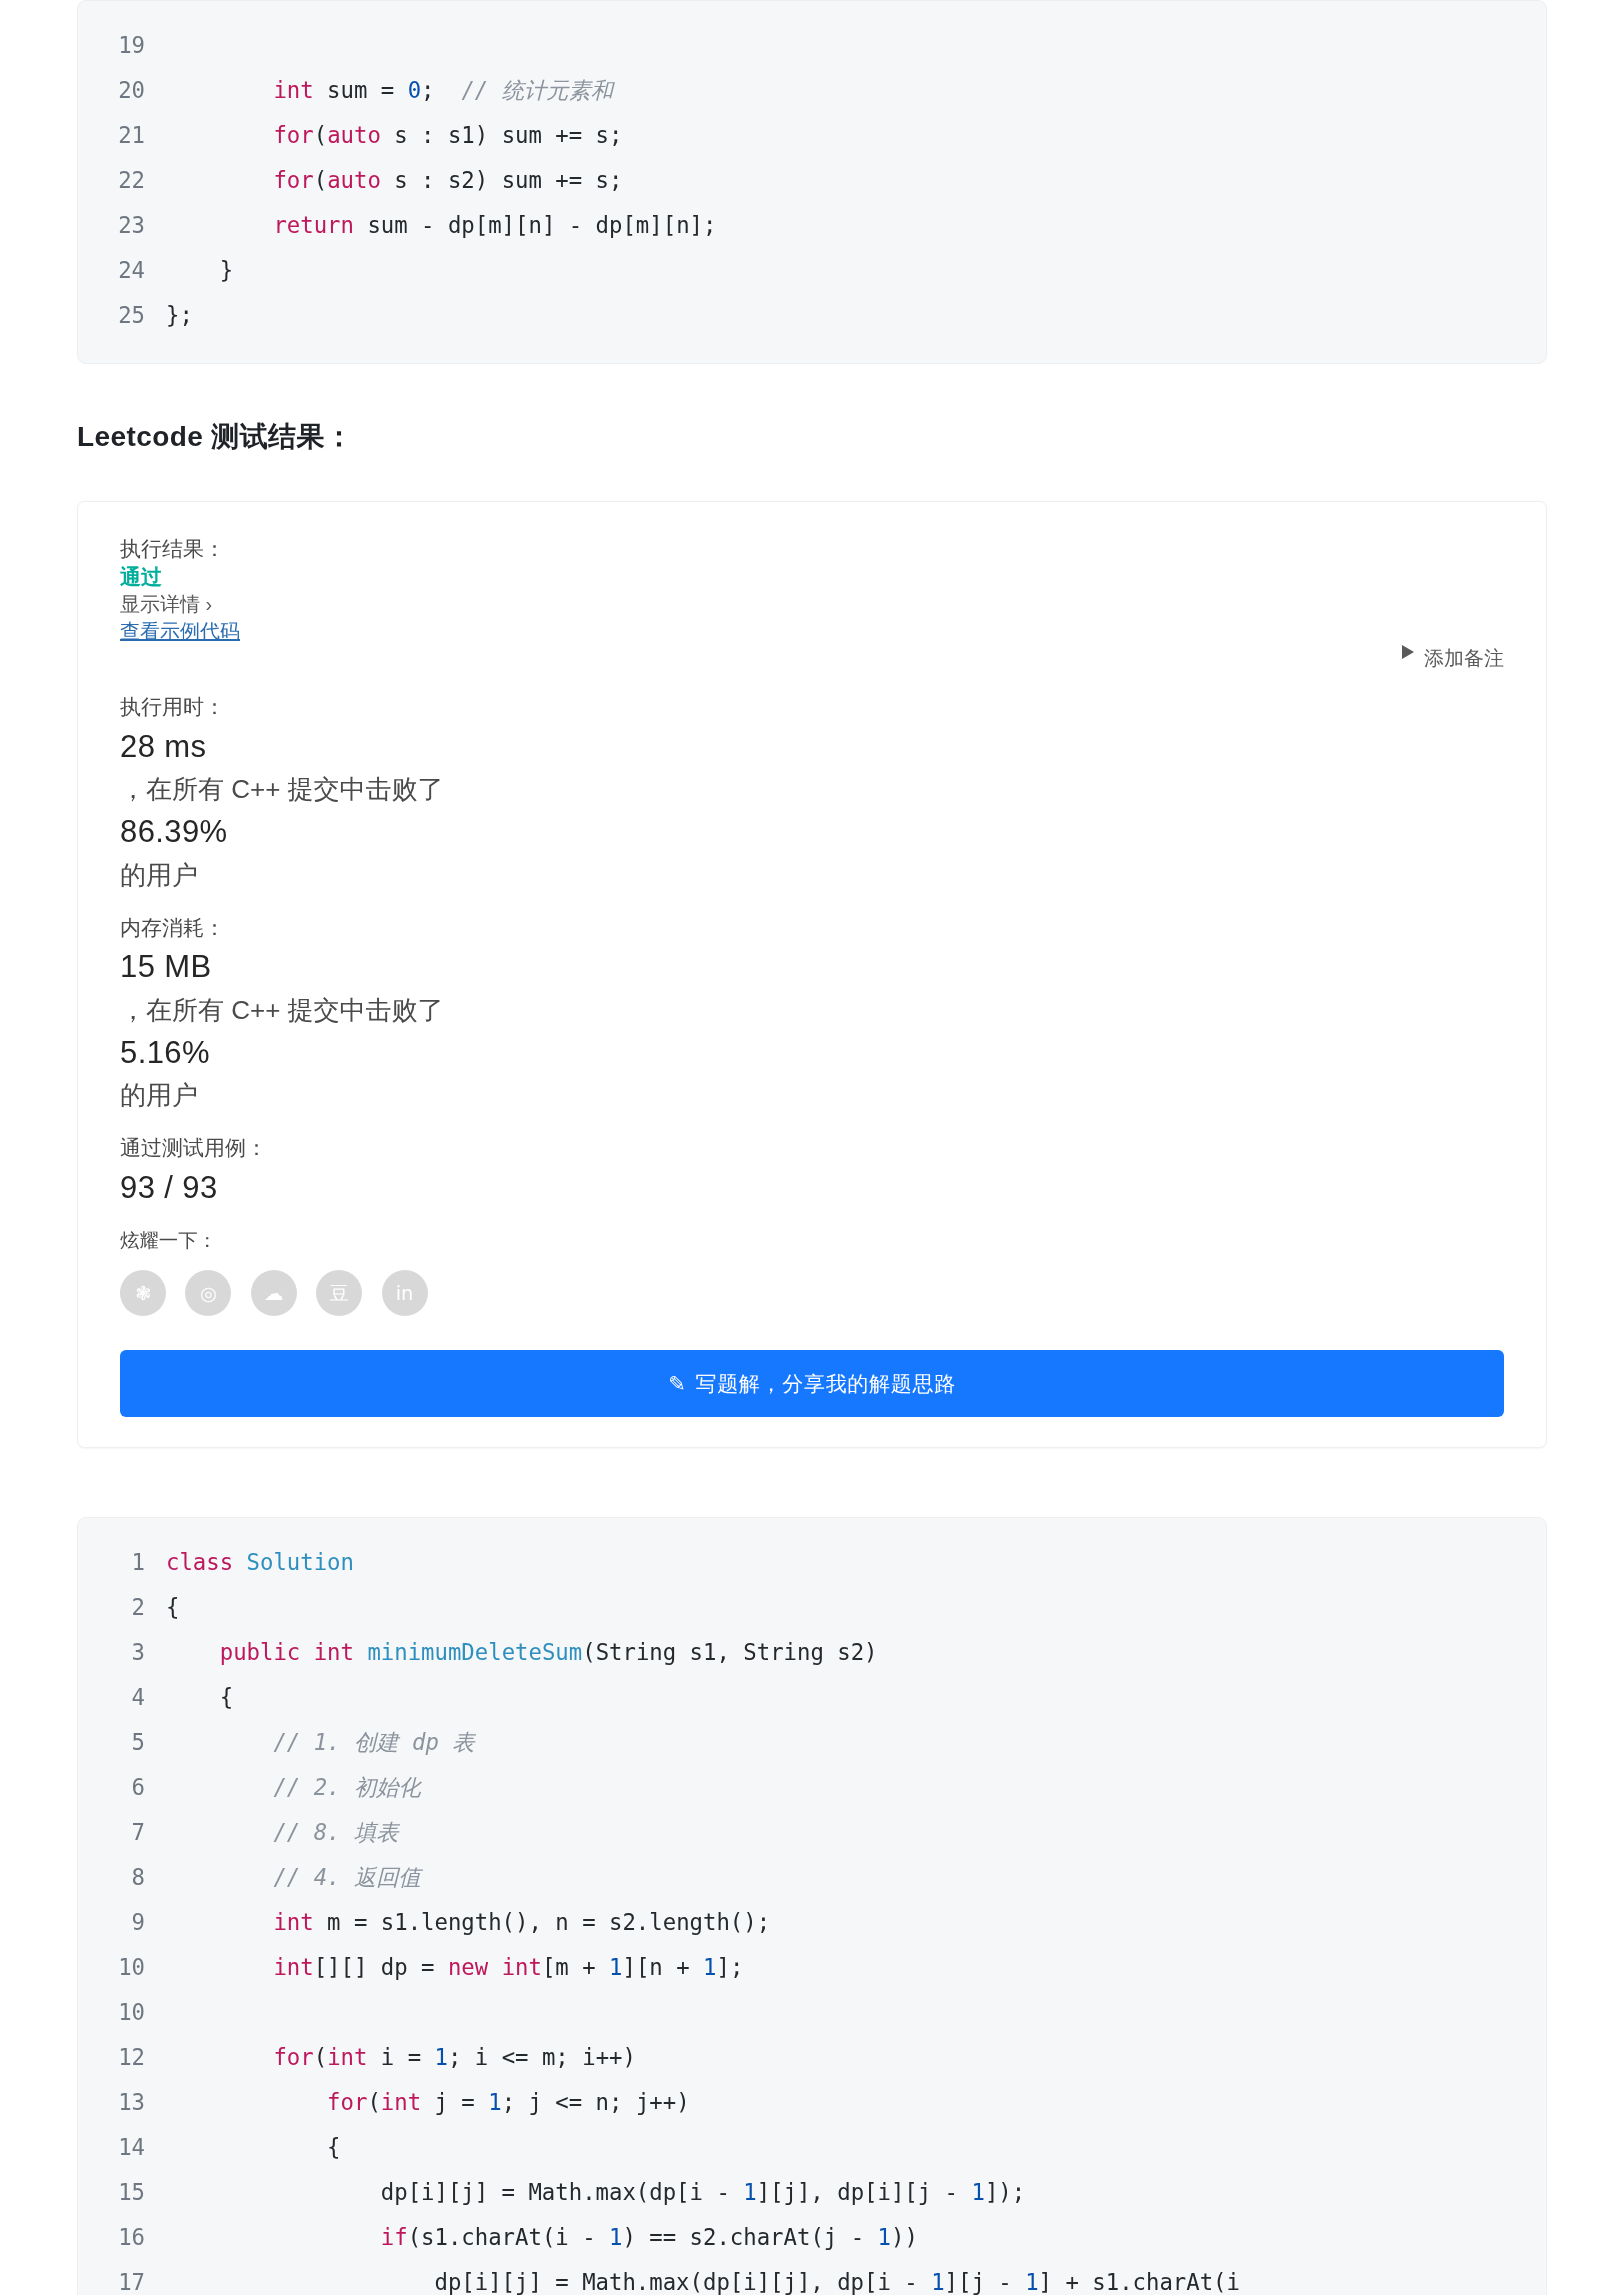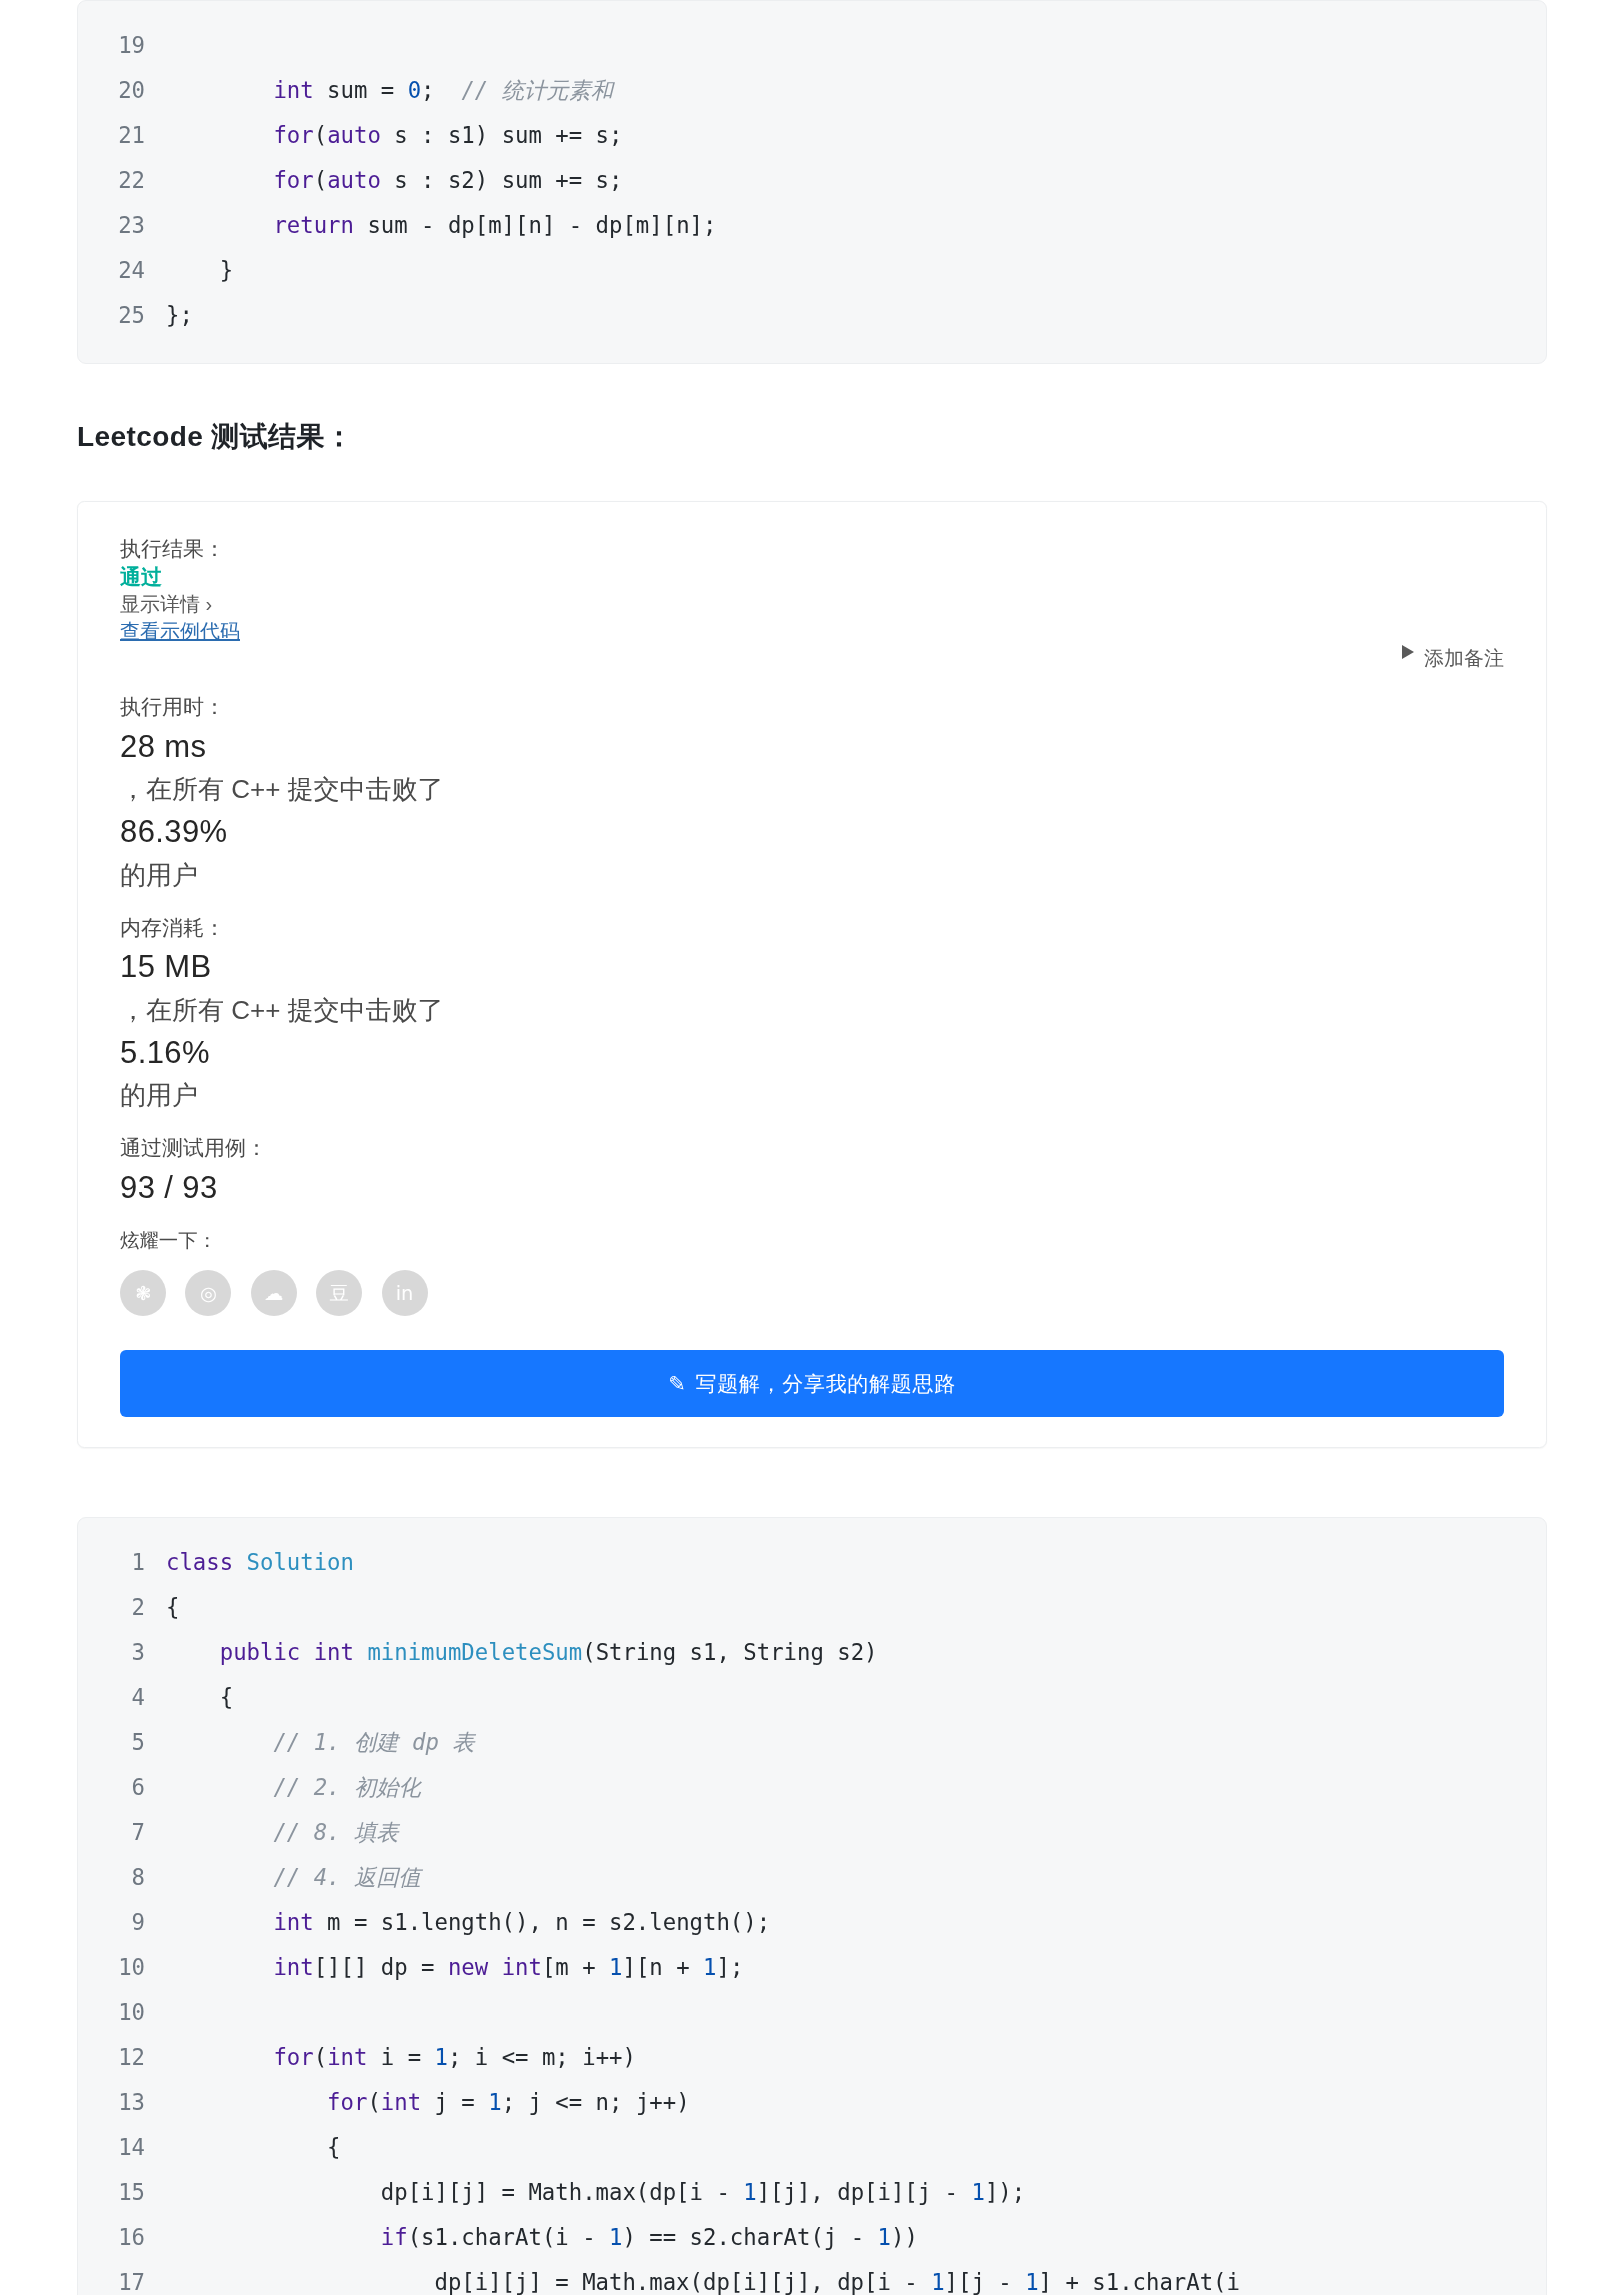--- a/index.html
+++ b/index.html
@@ -39,21 +39,21 @@
     min-width: 88px;
     text-align: right;
     padding-right: 21px;
     color: #6e7781;
     user-select: none;
   }
   .cd {
     white-space: pre;
     color: #24292e;
   }
-  .kw { color: #4c1d95; }
+  .kw { color: #be185d; }
   .num { color: #0550ae; }
   .cm { color: #8b949e; font-style: italic; }
   .cls { color: #2d8fbf; }
 
   
   .section-title {
     font-size: 28px;
     font-weight: bold;
     color: #1f2328;
     margin: 54px 0 45px 0;

